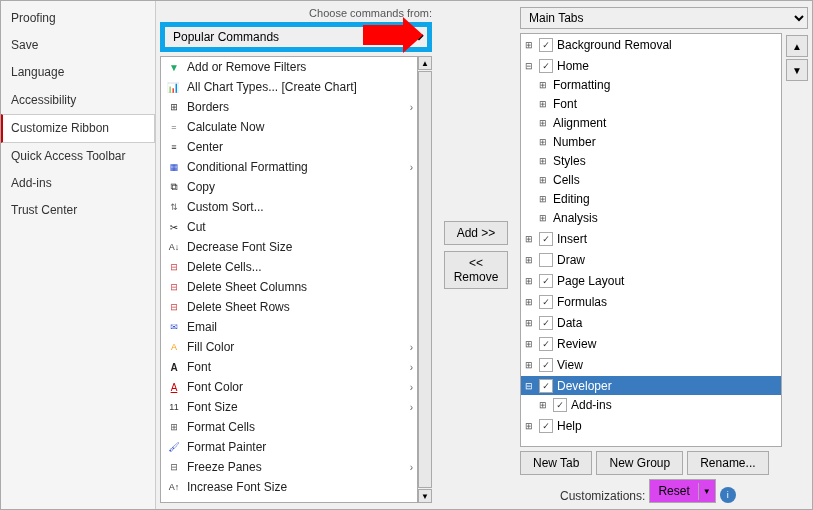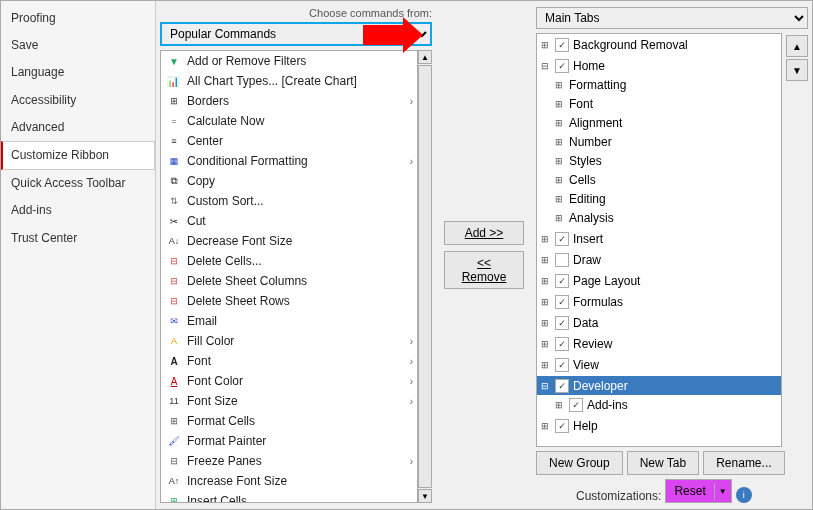--- a/index.html
+++ b/index.html
@@ -99,28 +99,27 @@
       display: flex;
       flex-direction: column;
       align-items: center;
       justify-content: center;
       padding: 0 8px;
       gap: 6px;
       flex-shrink: 0;
     }
 
     .add-remove-btn {
-      width: 80px;
+      width: 64px;
       padding: 4px 8px;
       background: #e8e8e8;
       border: 1px solid #aaa;
       cursor: pointer;
       font-size: 12px;
       text-align: center;
-      text-decoration: underline;
     }
 
     
     .ribbon-panel {
       display: flex;
       flex-direction: column;
       flex: 1;
       padding: 6px 4px;
       min-width: 240px;
     }
@@ -279,31 +278,30 @@
       <svg width="60" height="36" viewBox="0 0 60 36">
         <polygon points="0,8 40,8 40,0 60,18 40,36 40,28 0,28" fill="red"></polygon>
       </svg>
     </div>
 
     <div class="sidebar">
       <div class="sidebar-item">Proofing</div>
       <div class="sidebar-item">Save</div>
       <div class="sidebar-item">Language</div>
       <div class="sidebar-item">Accessibility</div>
-      <div class="sidebar-item">Advanced</div>
       <div class="sidebar-item selected">Customize Ribbon</div>
       <div class="sidebar-item">Quick Access Toolbar</div>
       <div class="sidebar-item">Add-ins</div>
       <div class="sidebar-item">Trust Center</div>
     </div>
 
     <div class="commands-panel">
       <div class="panel-label">Choose commands from:</div>
       <div style="display:flex;align-items:center;margin-bottom:4px;">
-        <select style="flex:1;font-size:12px;padding:2px 4px;border:2px solid #0ea5e9;">
+        <select style="flex:1;font-size:12px;padding:2px 4px;border:5px solid #0ea5e9;">
           <option>Popular Commands</option>
         </select>
       </div>
       <div style="display:flex;flex:1;overflow:hidden;">
         <div class="commands-list-container">
           <ul class="commands-list">
 
             <li>
               <span class="cmd-icon" style="color:#2a6;">▼</span>
               <span>Add or Remove Filters</span>
@@ -559,22 +557,22 @@
           </ul>
         </div>
 
         <div class="ribbon-scroll-btns">
           <div class="scroll-arrow-btn">▲</div>
           <div class="scroll-arrow-btn">▼</div>
         </div>
       </div>
 
       <div style="display:flex;gap:4px;margin-top:4px;justify-content:flex-start;">
+        <button class="action-btn">New Tab</button>
         <button class="action-btn">New Group</button>
-        <button class="action-btn">New Tab</button>
         <button class="action-btn">Rename...</button>
       </div>
 
       <div style="display:flex;align-items:flex-end;gap:4px;margin-top:4px;margin-left:40px;">
         <span class="customizations-label">Customizations:</span>
         <div class="dropdown-btn">
           <span class="dropdown-btn-text">Reset</span>
           <span class="dropdown-btn-arrow">▼</span>
         </div>
         <div class="info-icon">i</div>

